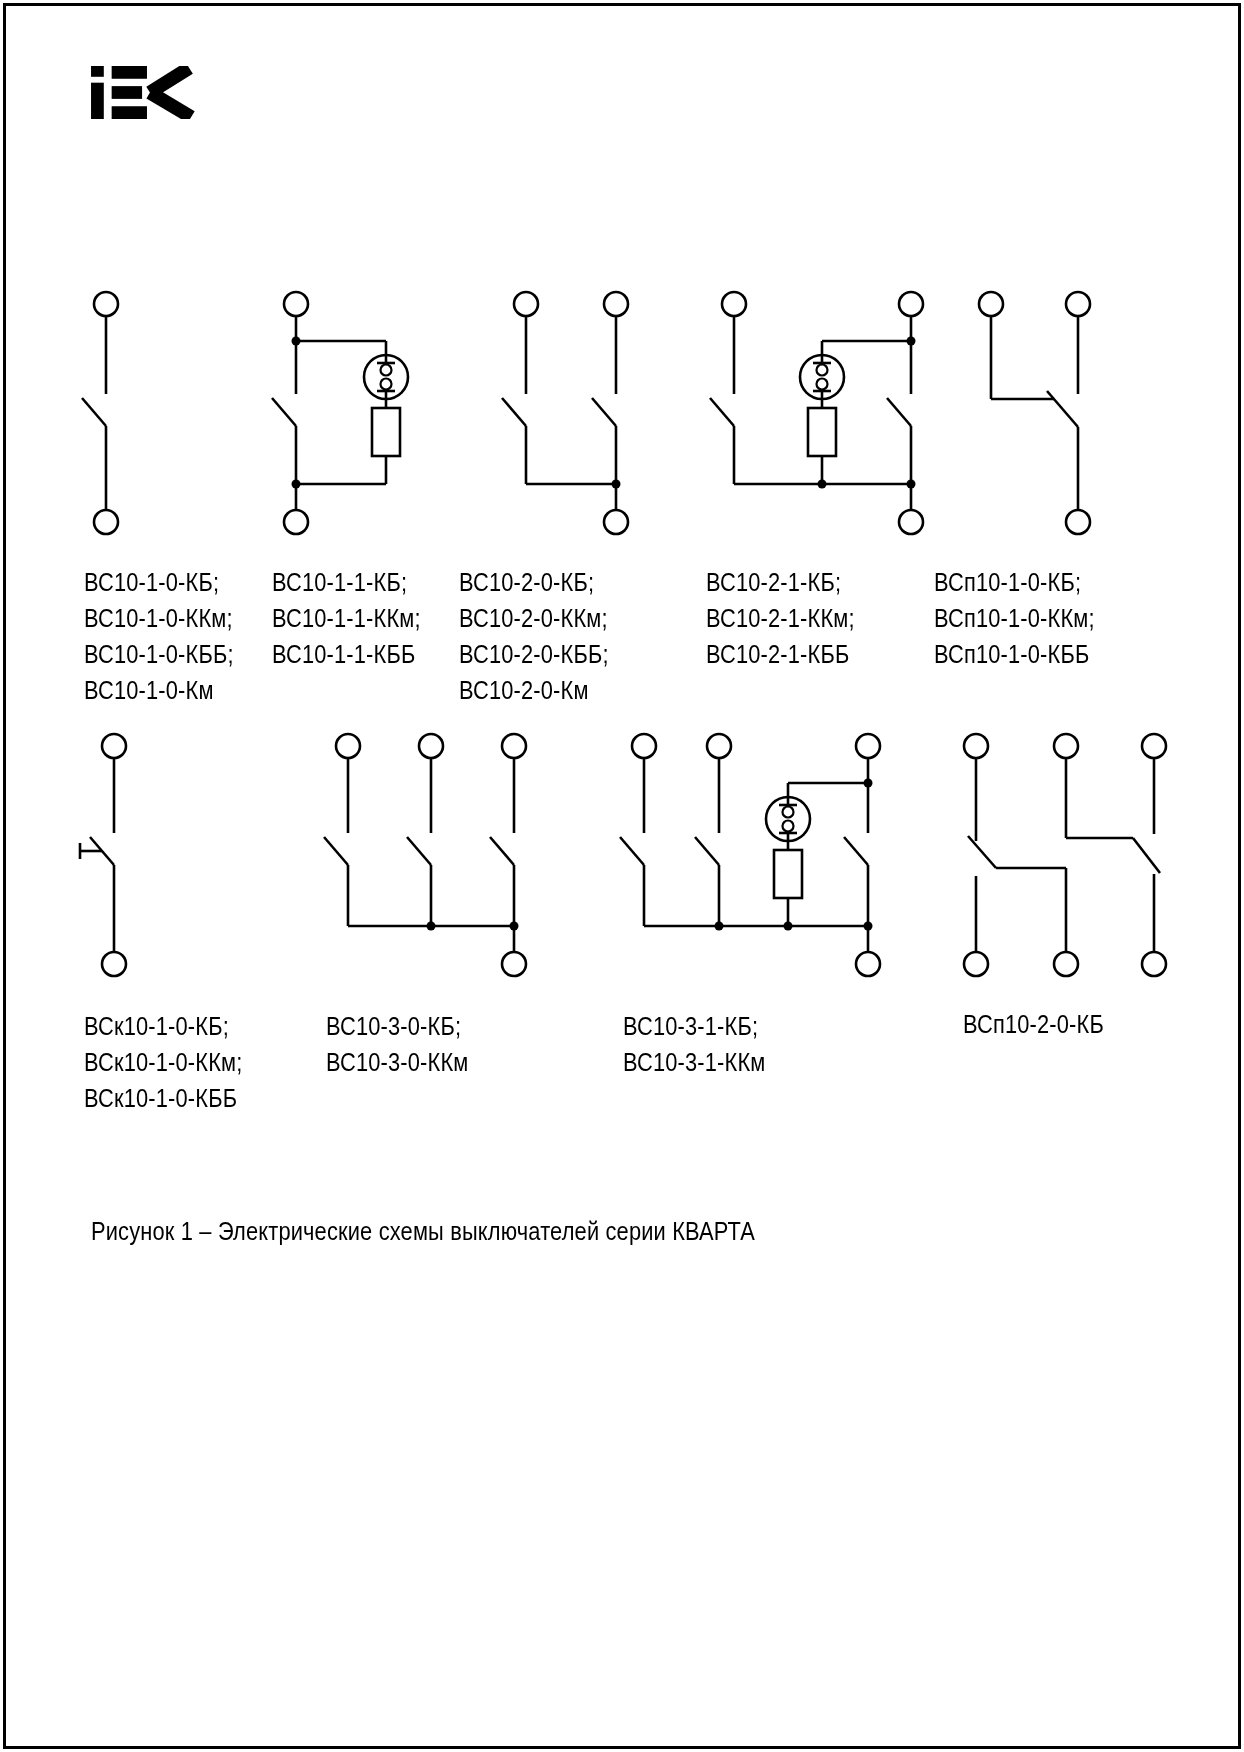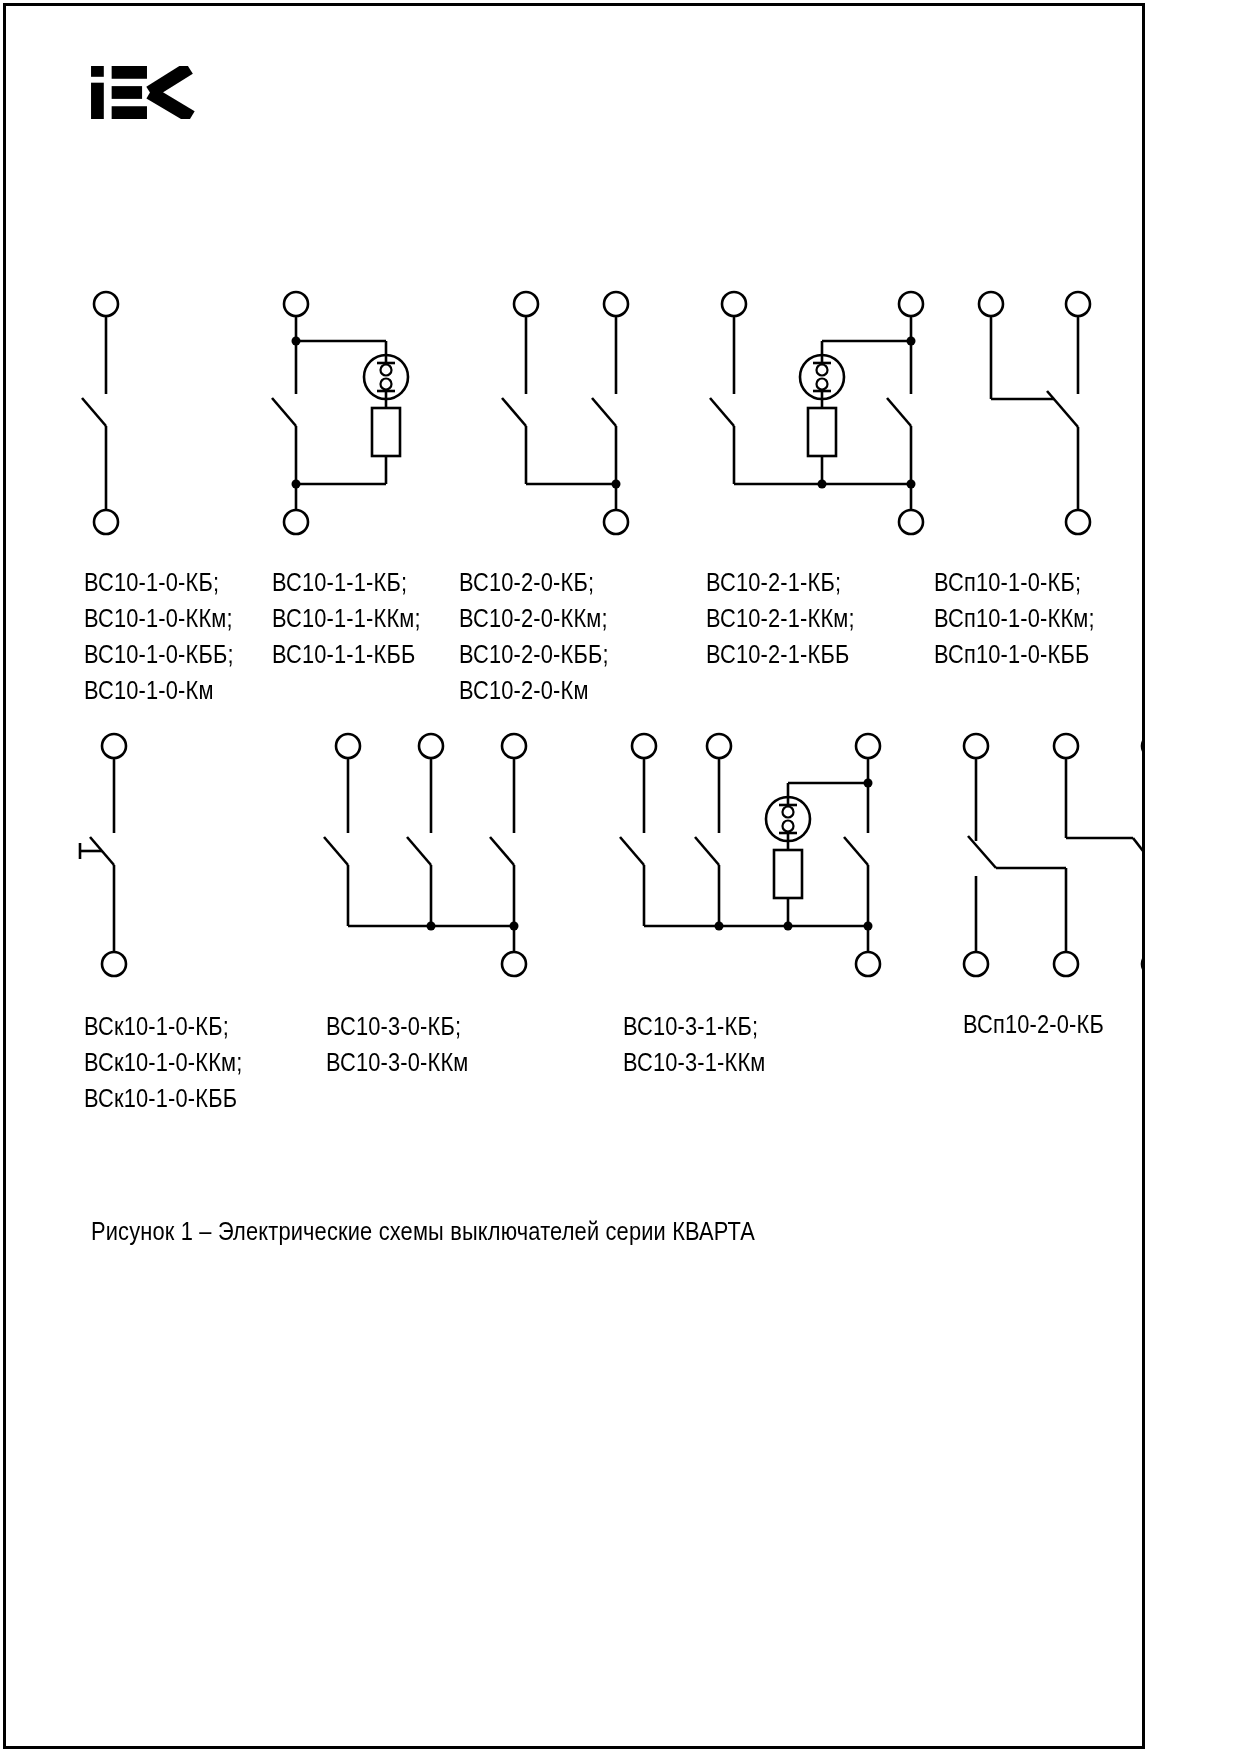--- a/index.html
+++ b/index.html
@@ -1,18 +1,18 @@
 <!DOCTYPE html>
 <html><head>
 <meta charset="utf-8">
 <style>
   html,body{margin:0;padding:0;background:#fff;}
   .page{
     position:relative;
-    width:1142px;height:1746px;
+    width:1238px;height:1746px;
     margin:3px;
     border:3px solid #000;
     box-sizing:border-box;
     background:#fff;
     font-family:"Liberation Sans",sans-serif;
     overflow:hidden;
   }
   .schematics{position:absolute;left:0;top:0;}
   .schematics line,.schematics circle.term,.schematics rect,.schematics circle.lamp-outer,.schematics circle.electrode{
     stroke:#000;stroke-width:2.6;fill:none;

